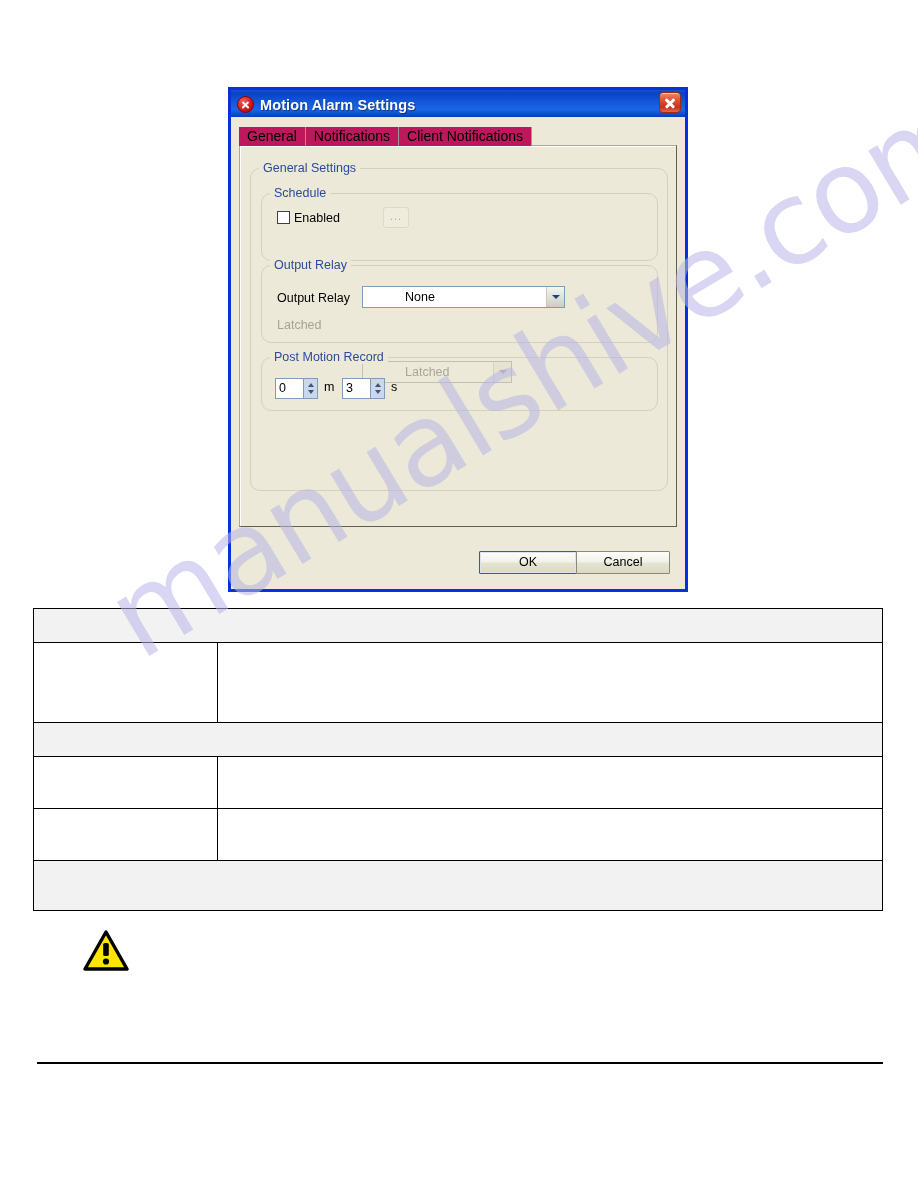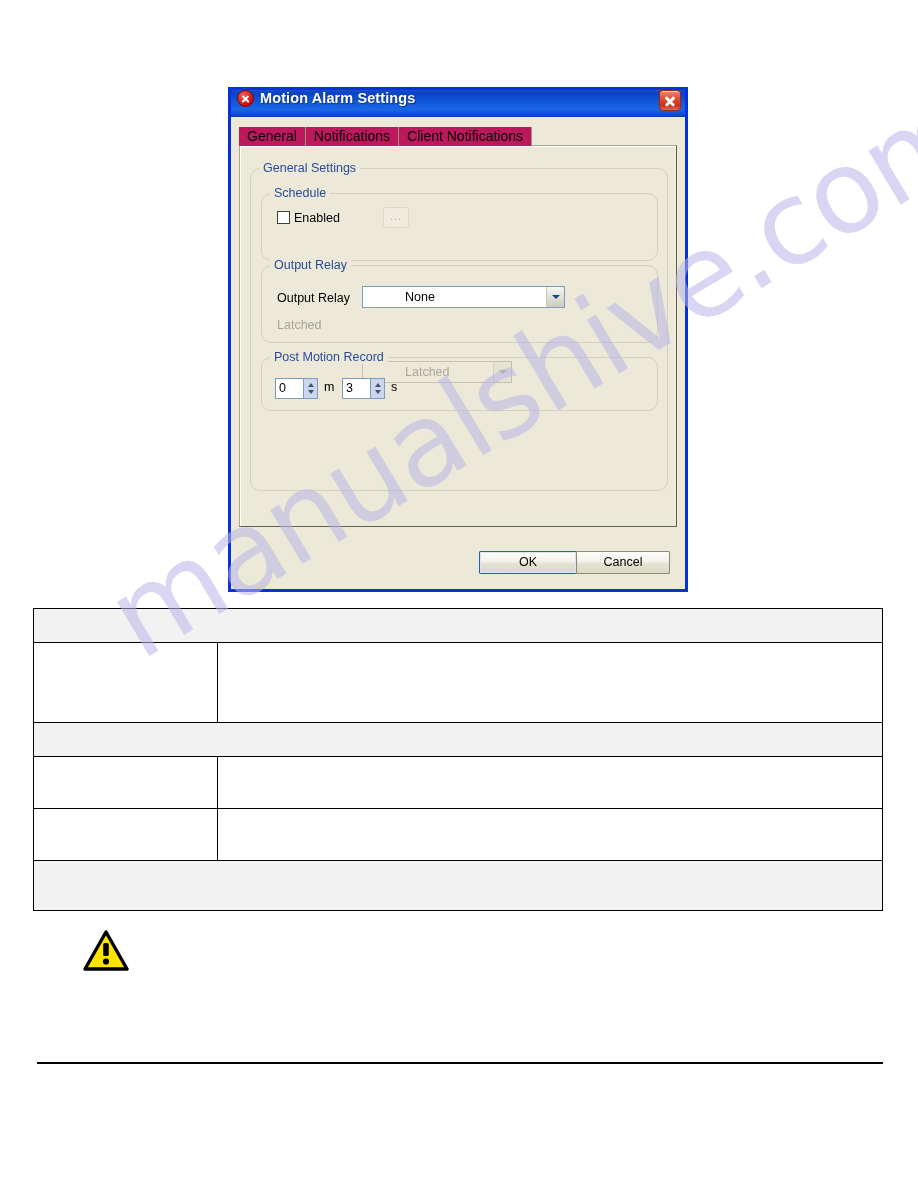--- a/index.html
+++ b/index.html
@@ -58,21 +58,21 @@
     height: 30px;
     box-sizing: border-box;
     background: linear-gradient(to bottom,
         #1b55c4 0%, #0d47c4 6%, #0a43c6 14%,
         #1156d8 40%, #1a66e6 72%, #0f4fd0 88%, #0a3ab5 100%);
     border-top: 3px solid #0831d9;
     border-left: 3px solid #0831d9;
     border-right: 3px solid #0831d9;
     margin: -0px -3px 0 -3px;
     display: flex;
-    align-items: flex-start;
+    align-items: flex-end;
     padding: 0 3px 4px 6px;
     position: relative;
   }
   #title-icon {
     width: 17px; height: 17px;
     border-radius: 50%;
     background: radial-gradient(circle at 35% 30%, #f26060, #c40d0d 70%);
     border: 1px solid #8a0000;
     box-sizing: border-box;
     position: relative;

